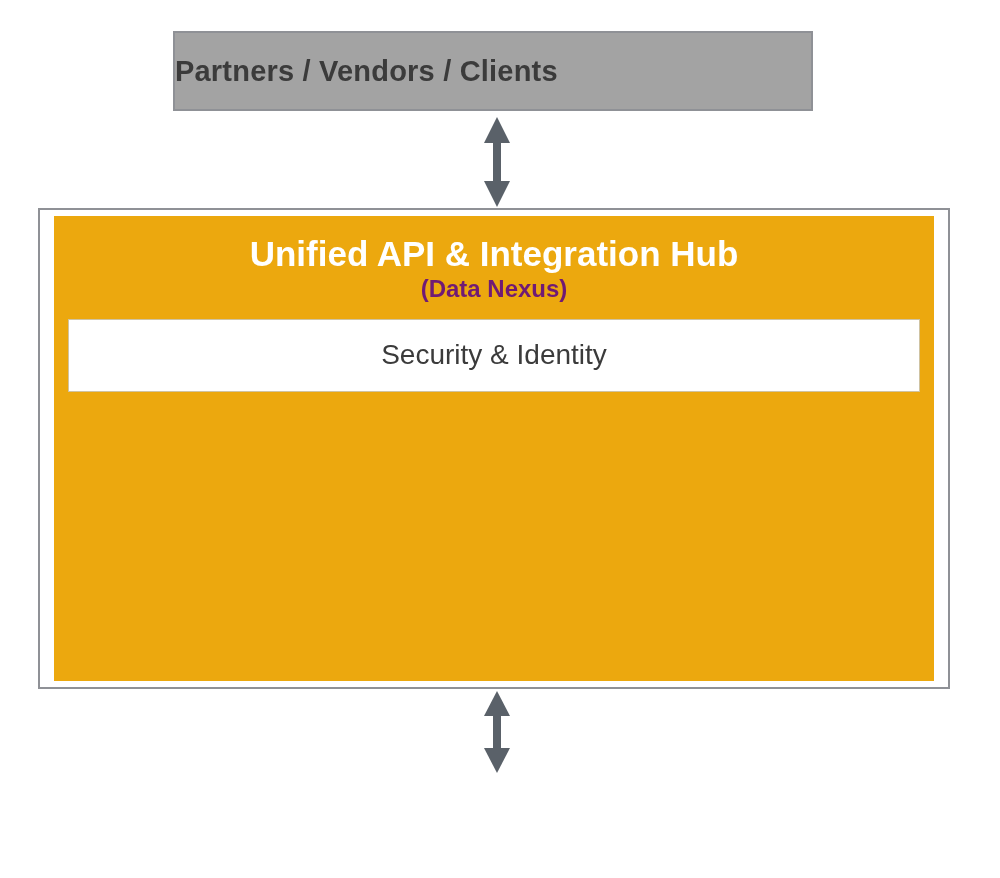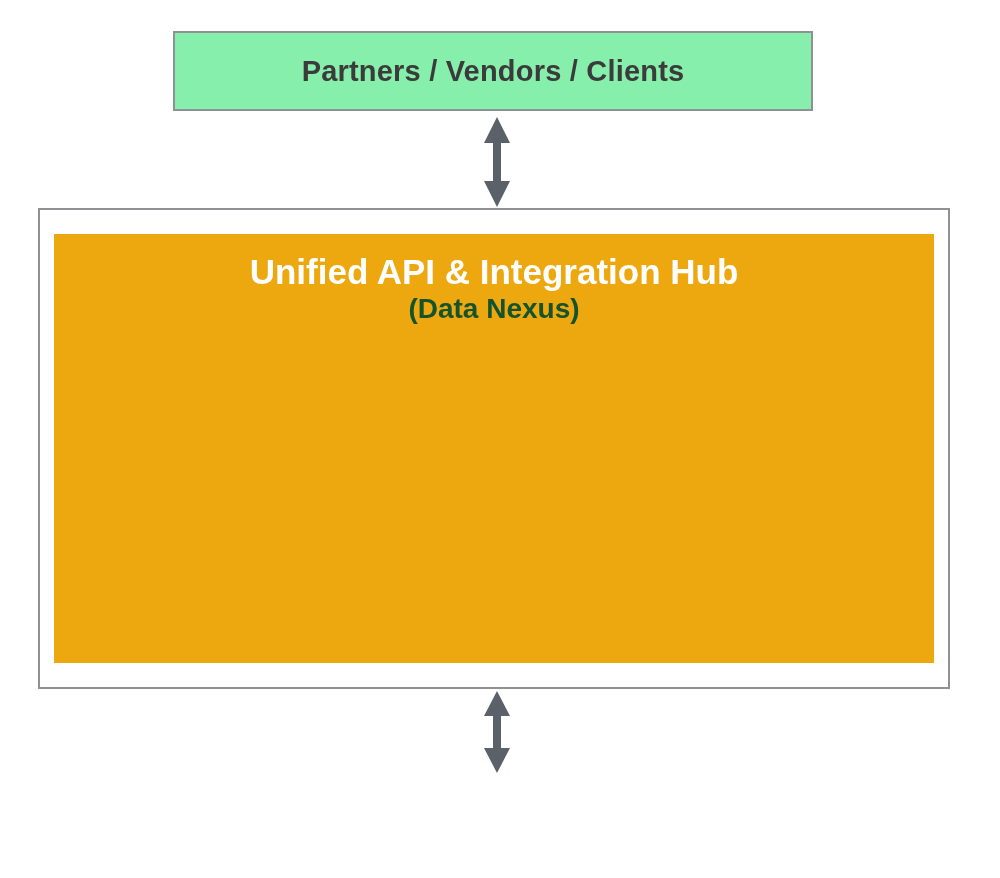--- a/index.html
+++ b/index.html
@@ -9,46 +9,46 @@
     --text-dark:#3b3b3b;
     --layer-bg:#ffffff;
     --obs-bg:#e9e9e9;
   }
   *{box-sizing:border-box;margin:0;padding:0;}
   html,body{width:1000px;height:878px;background:#ffffff;overflow:hidden;
     font-family:"Liberation Sans","DejaVu Sans",sans-serif;}
   .stage{position:relative;width:1000px;height:878px;background:#fff;}
 
   .node-box{
-    position:absolute;background:#86efac;border:2px solid var(--border-gray);
-    display:flex;align-items:center;justify-content:center;
+    position:absolute;background:#a3a3a3;border:2px solid var(--border-gray);
+    display:flex;align-items:center;
     font-size:29px;font-weight:600;color:var(--text-dark);
     letter-spacing:0.2px;
   }
   .top-box{left:173px;top:31px;width:640px;height:80px;}
   .bottom-box{left:38px;top:774px;width:903px;height:78px;}
 
   .arrow{position:absolute;color:var(--arrow);}
   .arrow-1{left:479px;top:117px;}
   .arrow-2{left:479px;top:691px;}
 
   .hub-outer{
     position:absolute;left:38px;top:208px;width:912px;height:481px;
-    background:#fff;border:2px solid var(--border-gray);padding:24px 14px;
+    background:#fff;border:2px solid var(--border-gray);padding:6px 14px;
   }
   .hub-orange{
     width:100%;height:100%;background:var(--accent);
     display:flex;flex-direction:column;
   }
   .hub-title{
     margin-top:17px;text-align:center;color:#ffffff;
     font-size:35px;font-weight:bold;line-height:1.2;
   }
   .hub-subtitle{
-    text-align:center;color:#14532d;font-size:28px;font-weight:600;
+    text-align:center;color:#701a75;font-size:24px;font-weight:600;
     line-height:1.15;margin-bottom:16px;
   }
   .hub-layer{
     margin:0 14px 11px 14px;height:73px;flex:none;
     background:var(--layer-bg);border:1px solid #cfc3a2;
     display:flex;align-items:center;justify-content:center;
     font-size:28px;color:var(--text-dark);font-weight:500;
   }
   .hub-layer.observability{
     margin:1px 7px 8px 7px;height:66px;
@@ -68,20 +68,23 @@
     <polygon points="18,0 31,26 5,26" fill="currentColor"></polygon>
     <rect x="14" y="22" width="8" height="46" fill="currentColor"></rect>
     <polygon points="18,90 31,64 5,64" fill="currentColor"></polygon>
   </svg>
 
   <div class="hub-outer">
     <div class="hub-orange">
       <div class="hub-title">Unified API &amp; Integration Hub</div>
       <div class="hub-subtitle">(Data Nexus)</div>
 
+      <div class="hub-layer">
+        <span>Security &amp; Identity</span>
+      </div>
     </div>
   </div>
 
   <svg class="arrow arrow-2" width="36" height="82" viewBox="0 0 36 82" aria-hidden="true">
     <polygon points="18,0 31,25 5,25" fill="currentColor"></polygon>
     <rect x="14" y="21" width="8" height="40" fill="currentColor"></rect>
     <polygon points="18,82 31,57 5,57" fill="currentColor"></polygon>
   </svg>
 
 

